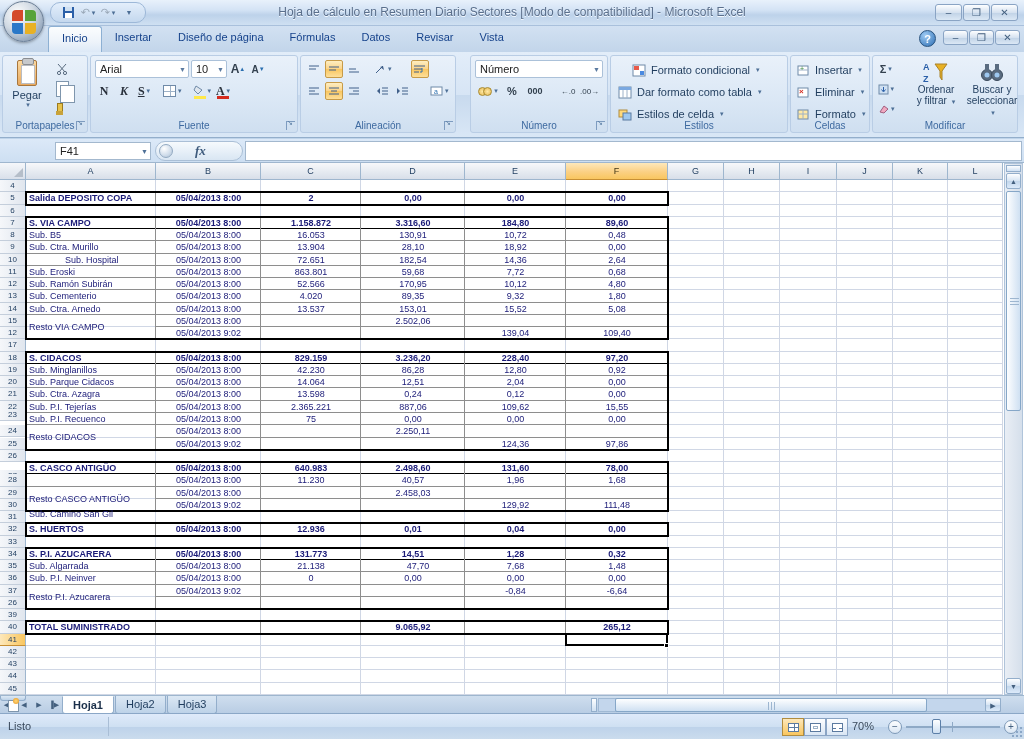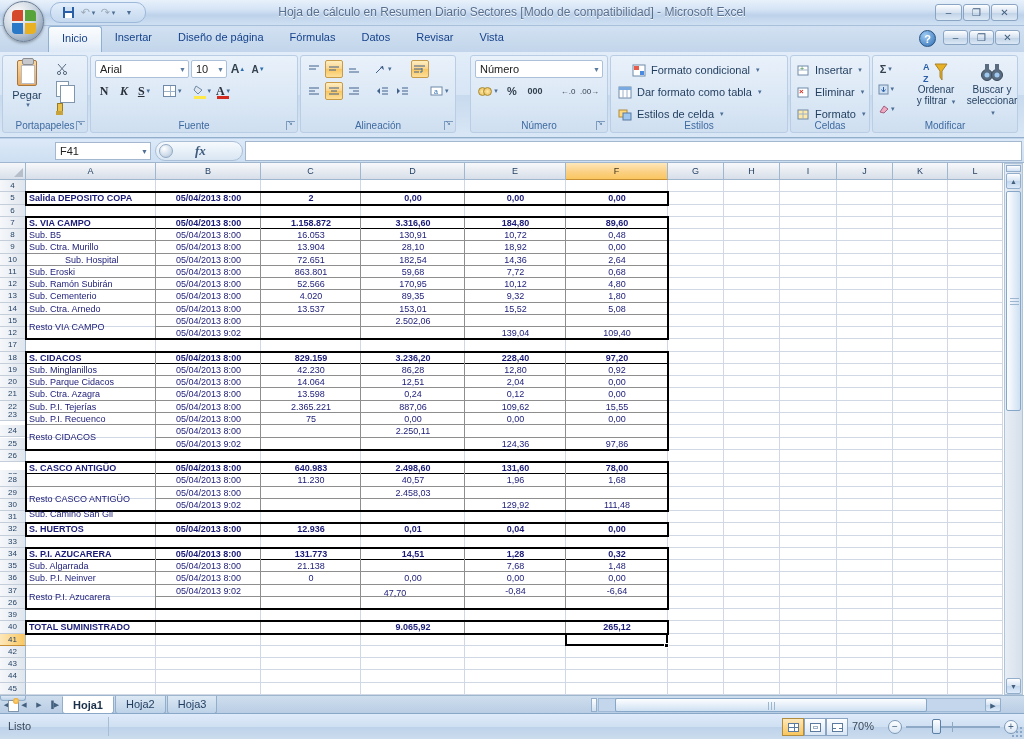--- a/index.html
+++ b/index.html
@@ -874,21 +874,21 @@
         <div class="cell center b" style="left: 566px; top: 360.333px; width: 102px; height: 12.2619px; line-height: 12.2619px;">0,00</div>
         <div class="cell left b" style="left: 26px; top: 384.857px; width: 130px; height: 12.2619px; line-height: 12.2619px;">S. P.I. AZUCARERA</div>
         <div class="cell center b" style="left: 156px; top: 384.857px; width: 105px; height: 12.2619px; line-height: 12.2619px;">05/04/2013 8:00</div>
         <div class="cell center b" style="left: 261px; top: 384.857px; width: 100px; height: 12.2619px; line-height: 12.2619px;">131.773</div>
         <div class="cell center b" style="left: 361px; top: 384.857px; width: 104px; height: 12.2619px; line-height: 12.2619px;">14,51</div>
         <div class="cell center b" style="left: 465px; top: 384.857px; width: 101px; height: 12.2619px; line-height: 12.2619px;">1,28</div>
         <div class="cell center b" style="left: 566px; top: 384.857px; width: 102px; height: 12.2619px; line-height: 12.2619px;">0,32</div>
         <div class="cell left" style="left: 26px; top: 397.119px; width: 130px; height: 12.2619px; line-height: 12.2619px;">Sub. Algarrada</div>
         <div class="cell center" style="left: 156px; top: 397.119px; width: 105px; height: 12.2619px; line-height: 12.2619px;">05/04/2013 8:00</div>
         <div class="cell center" style="left: 261px; top: 397.119px; width: 100px; height: 12.2619px; line-height: 12.2619px;">21.138</div>
-        <div class="cell center" style="left: 343px; top: 397.119px; width: 104px; height: 12.2619px; line-height: 12.2619px; margin-top: 27px;">47,70</div>
+        <div class="cell center" style="left: 366px; top: 397.119px; width: 104px; height: 12.2619px; line-height: 12.2619px;">47,70</div>
         <div class="cell center" style="left: 465px; top: 397.119px; width: 101px; height: 12.2619px; line-height: 12.2619px;">7,68</div>
         <div class="cell center" style="left: 566px; top: 397.119px; width: 102px; height: 12.2619px; line-height: 12.2619px;">1,48</div>
         <div class="cell left" style="left: 26px; top: 409.381px; width: 130px; height: 12.2619px; line-height: 12.2619px;">Sub. P.I. Neinver</div>
         <div class="cell center" style="left: 156px; top: 409.381px; width: 105px; height: 12.2619px; line-height: 12.2619px;">05/04/2013 8:00</div>
         <div class="cell center" style="left: 261px; top: 409.381px; width: 100px; height: 12.2619px; line-height: 12.2619px;">0</div>
         <div class="cell center" style="left: 361px; top: 409.381px; width: 104px; height: 12.2619px; line-height: 12.2619px;">0,00</div>
         <div class="cell center" style="left: 465px; top: 409.381px; width: 101px; height: 12.2619px; line-height: 12.2619px;">0,00</div>
         <div class="cell center" style="left: 566px; top: 409.381px; width: 102px; height: 12.2619px; line-height: 12.2619px;">0,00</div>
         <div class="cell center" style="left: 156px; top: 421.643px; width: 105px; height: 12.2619px; line-height: 12.2619px;">05/04/2013 9:02</div>
         <div class="cell center" style="left: 465px; top: 421.643px; width: 101px; height: 12.2619px; line-height: 12.2619px;">-0,84</div>

